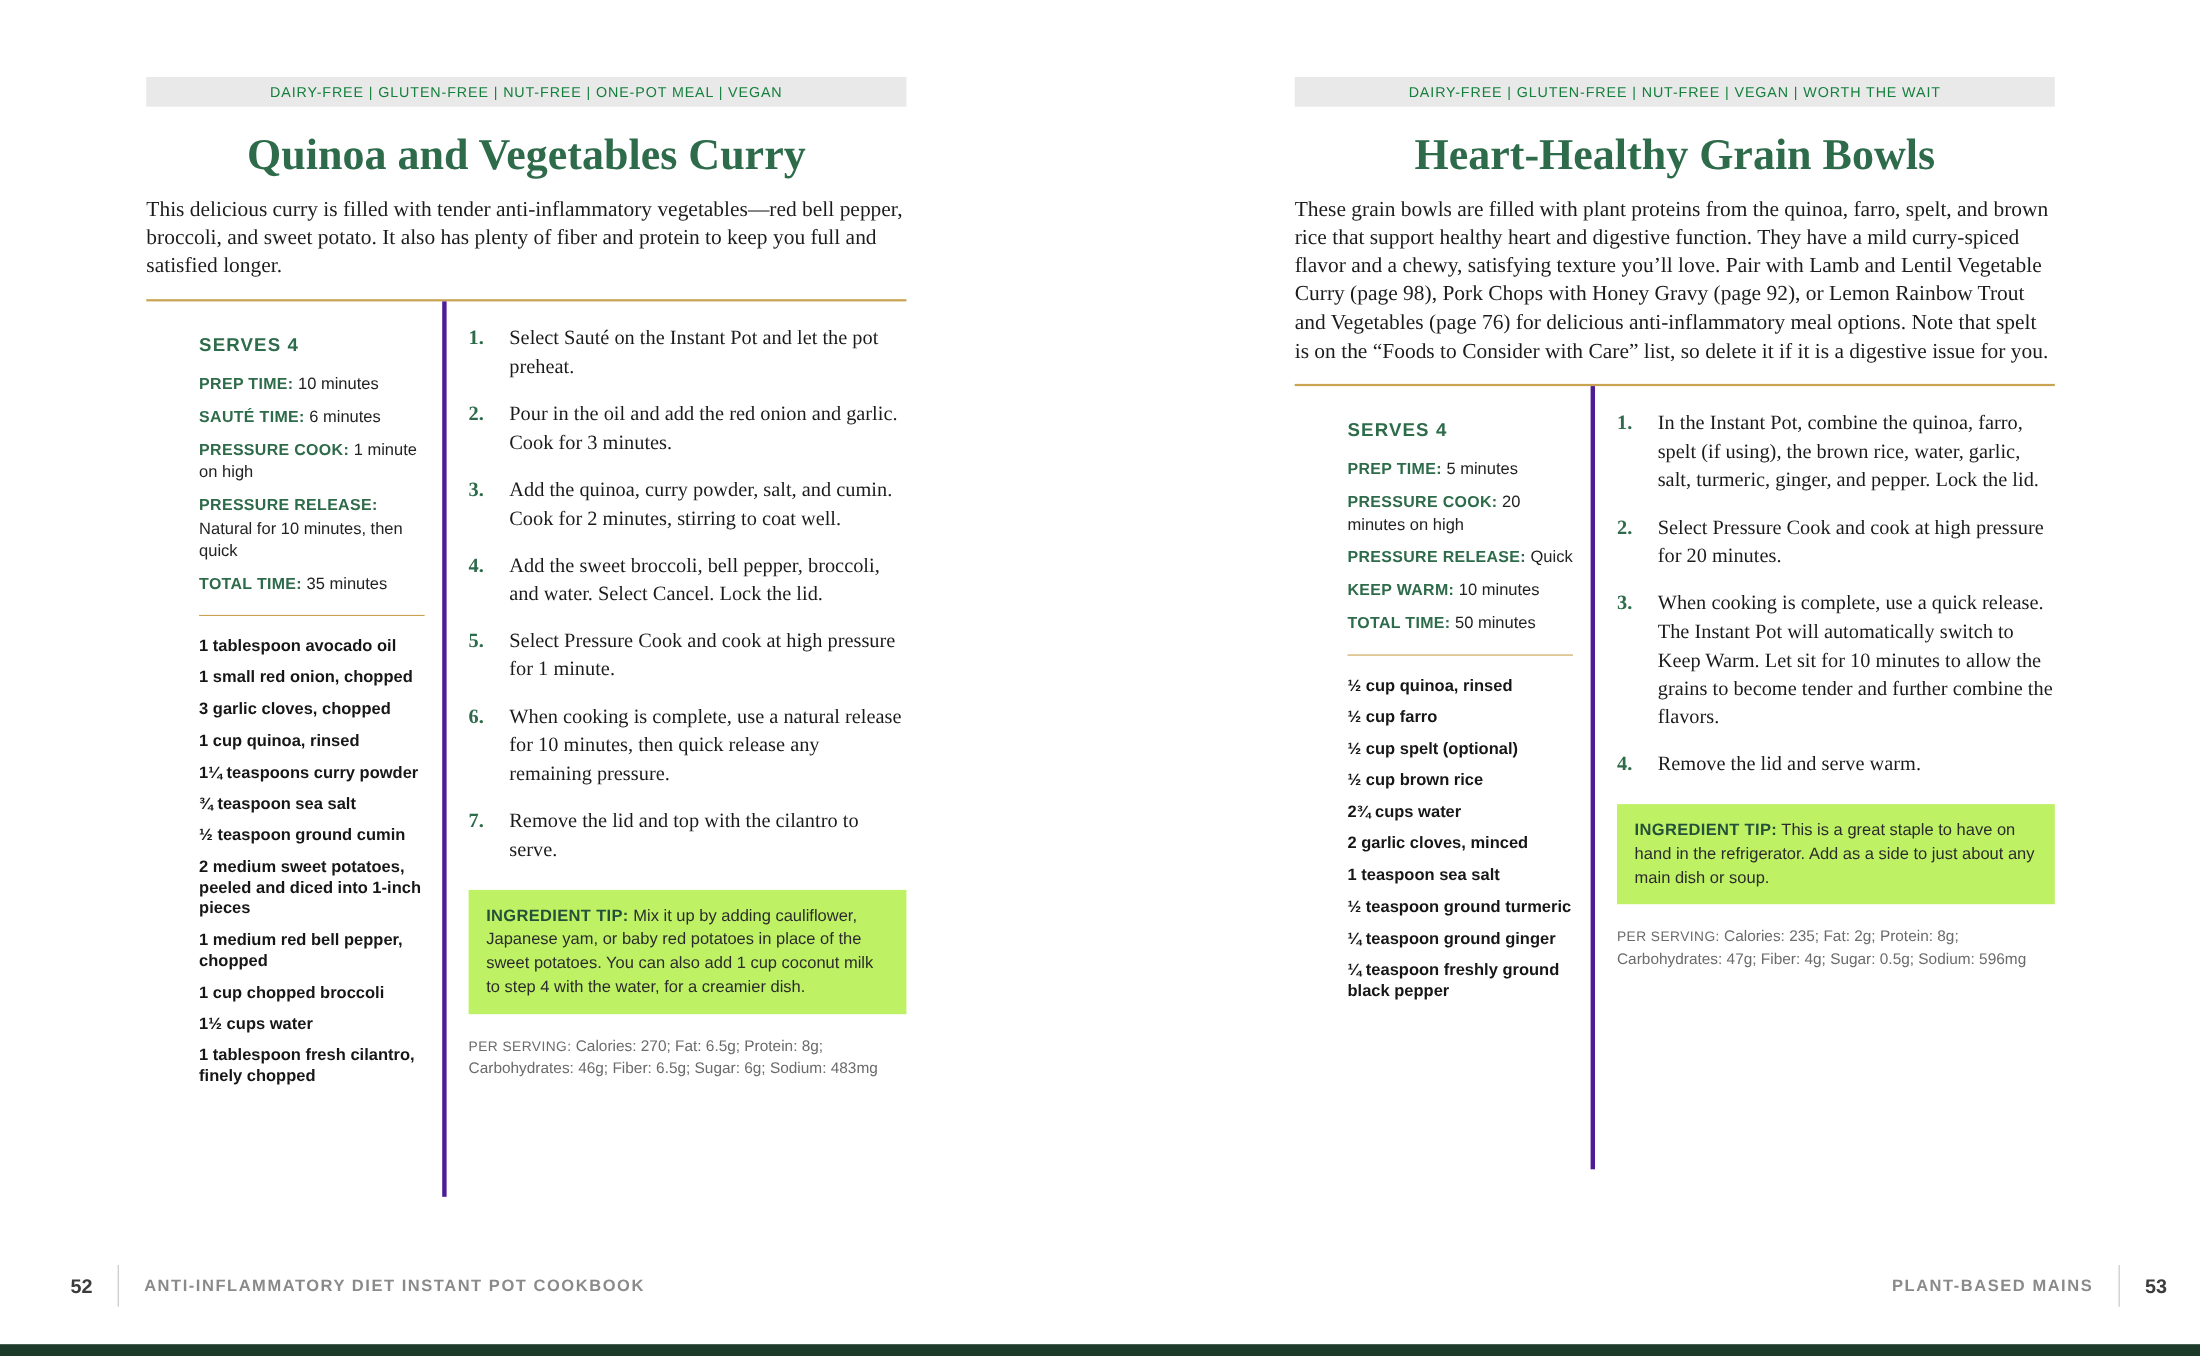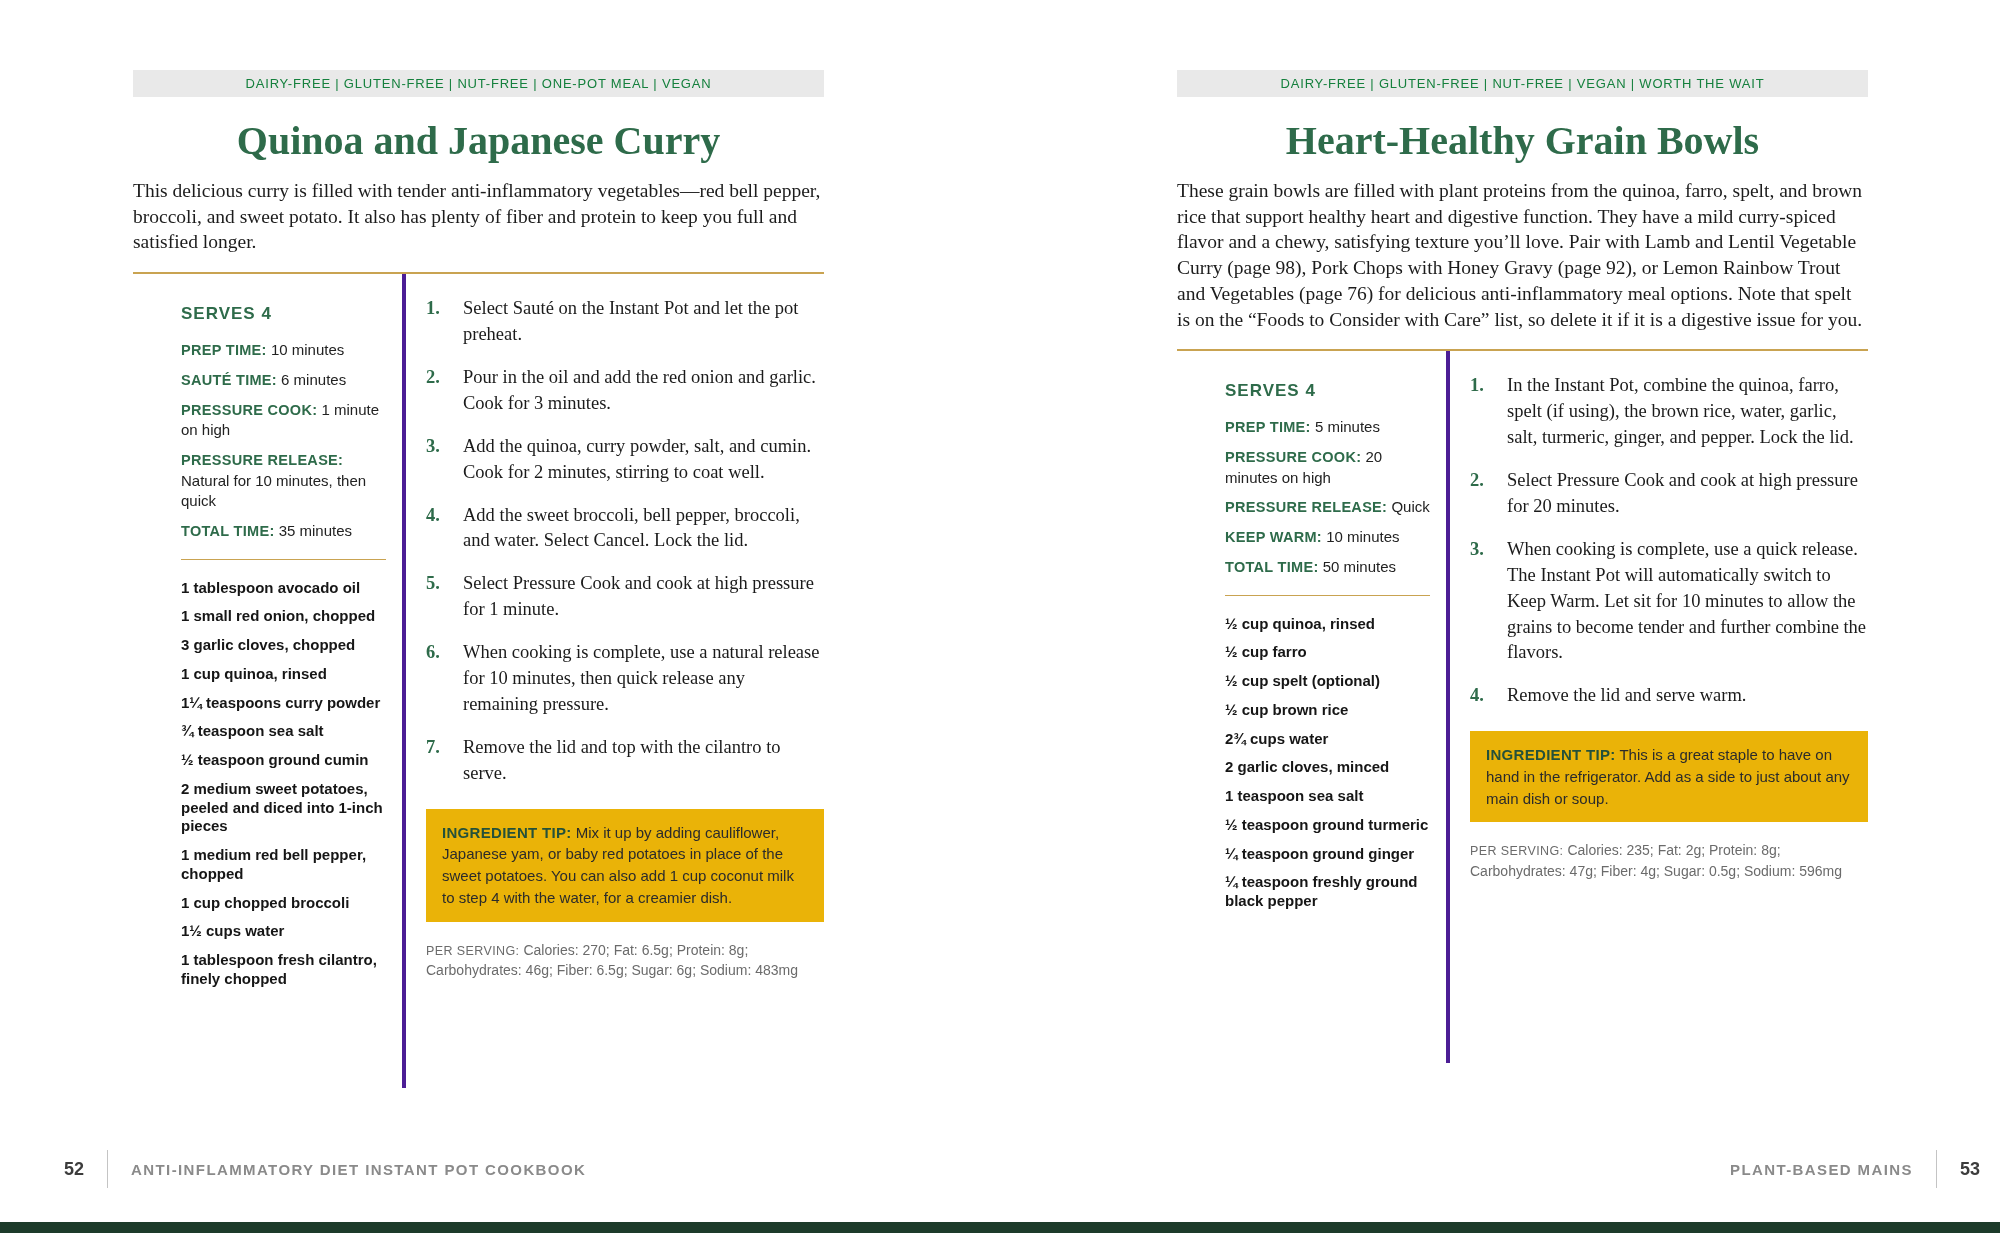--- a/index.html
+++ b/index.html
@@ -56,47 +56,47 @@
     counter-increment:stepnum; position:relative; padding-left:37px;
     margin-bottom:17px; font-family:"Liberation Serif", serif;
     font-size:18.5px; line-height:1.4; color:#1b1b1b;
   }
   .step::before {
     content:counter(stepnum) "."; position:absolute; left:0; top:0;
     font-weight:bold; color:#2e6b4a;
   }
 
   .tipbox {
-    background:#eab308; padding:13px 16px; margin-top:22px;
+    background:#bef264; padding:13px 16px; margin-top:22px;
     font-size:15px; line-height:1.45; color:#2b2b2b;
   }
   .tip-label { font-weight:bold; color:#24513a; letter-spacing:0.3px; }
 
   .perserving { margin-top:18px; font-size:14px; line-height:1.45; color:#6b6b6b; }
   .ps-label { font-size:12.5px; letter-spacing:0.4px; }
 
-  .footer { position:absolute; top:1150px; left:0; right:4px; height:44px; }
+  .footer { position:absolute; top:1150px; left:0; right:14px; height:44px; }
   .footer-left  { position:absolute; left:64px; top:0; display:flex; align-items:center; }
   .footer-right { position:absolute; right:16px; top:0; display:flex; align-items:center; }
   .f-num  { font-size:18px; font-weight:bold; color:#3c3c3c; }
   .f-div  { width:1px; height:38px; background:#c4c4c4; margin:0 23px; }
   .f-text { font-size:15px; font-weight:bold; color:#8a8a8a; letter-spacing:1.4px; }
 
   .bottom-bar {
     position:absolute; left:0; right:0; bottom:0; height:11px; background:#1d3b2a;
   }
 </style>
 </head>
 <body>
 
 <section class="page page-left">
   <div class="tagbar">
     <span>DAIRY-FREE | GLUTEN-FREE | NUT-FREE | ONE-POT MEAL | VEGAN</span>
   </div>
-  <h1 class="title">Quinoa and Japanese Curry</h1>
+  <h1 class="title">Quinoa and Vegetables Curry</h1>
   <p class="intro">This delicious curry is filled with tender anti-inflammatory vegetables—red bell pepper, broccoli, and sweet potato. It also has plenty of fiber and protein to keep you full and satisfied longer.</p>
   <div class="hrule"></div>
   <div class="recipe-body">
     <aside class="sidebar">
       <div class="serves">SERVES 4</div>
       <div class="meta">
 
           <div class="meta-item"><span class="meta-label">PREP TIME:</span> <span class="meta-value">10 minutes</span></div>
 
           <div class="meta-item"><span class="meta-label">SAUTÉ TIME:</span> <span class="meta-value">6 minutes</span></div>

